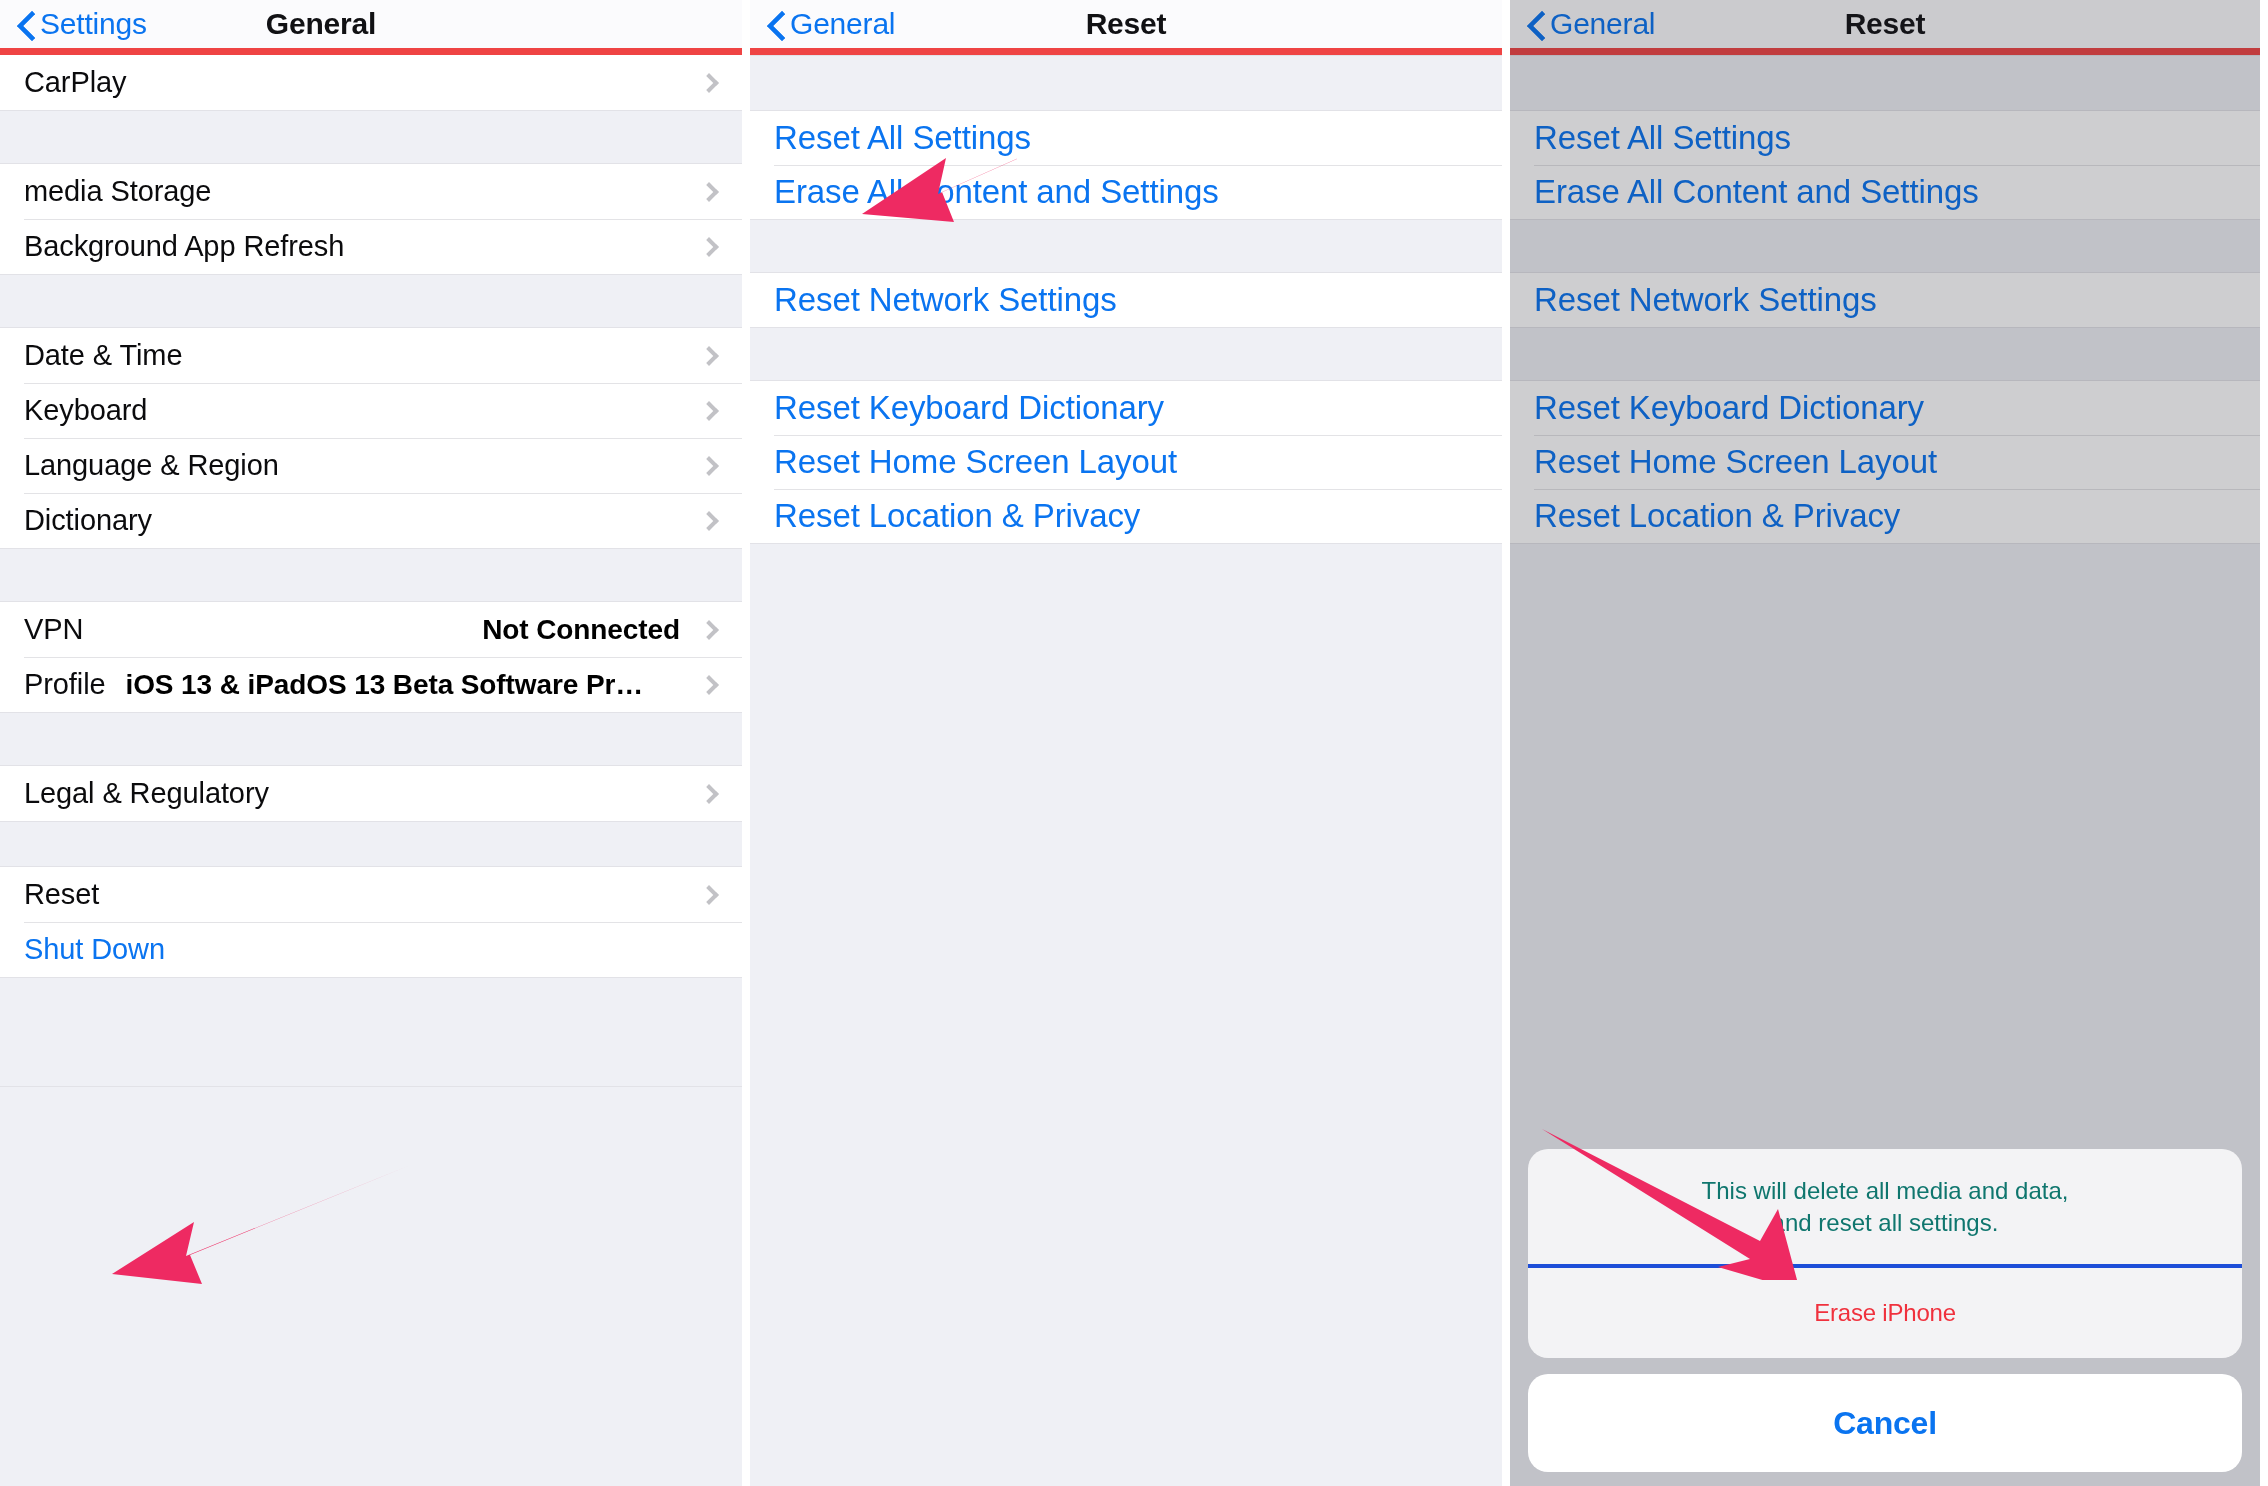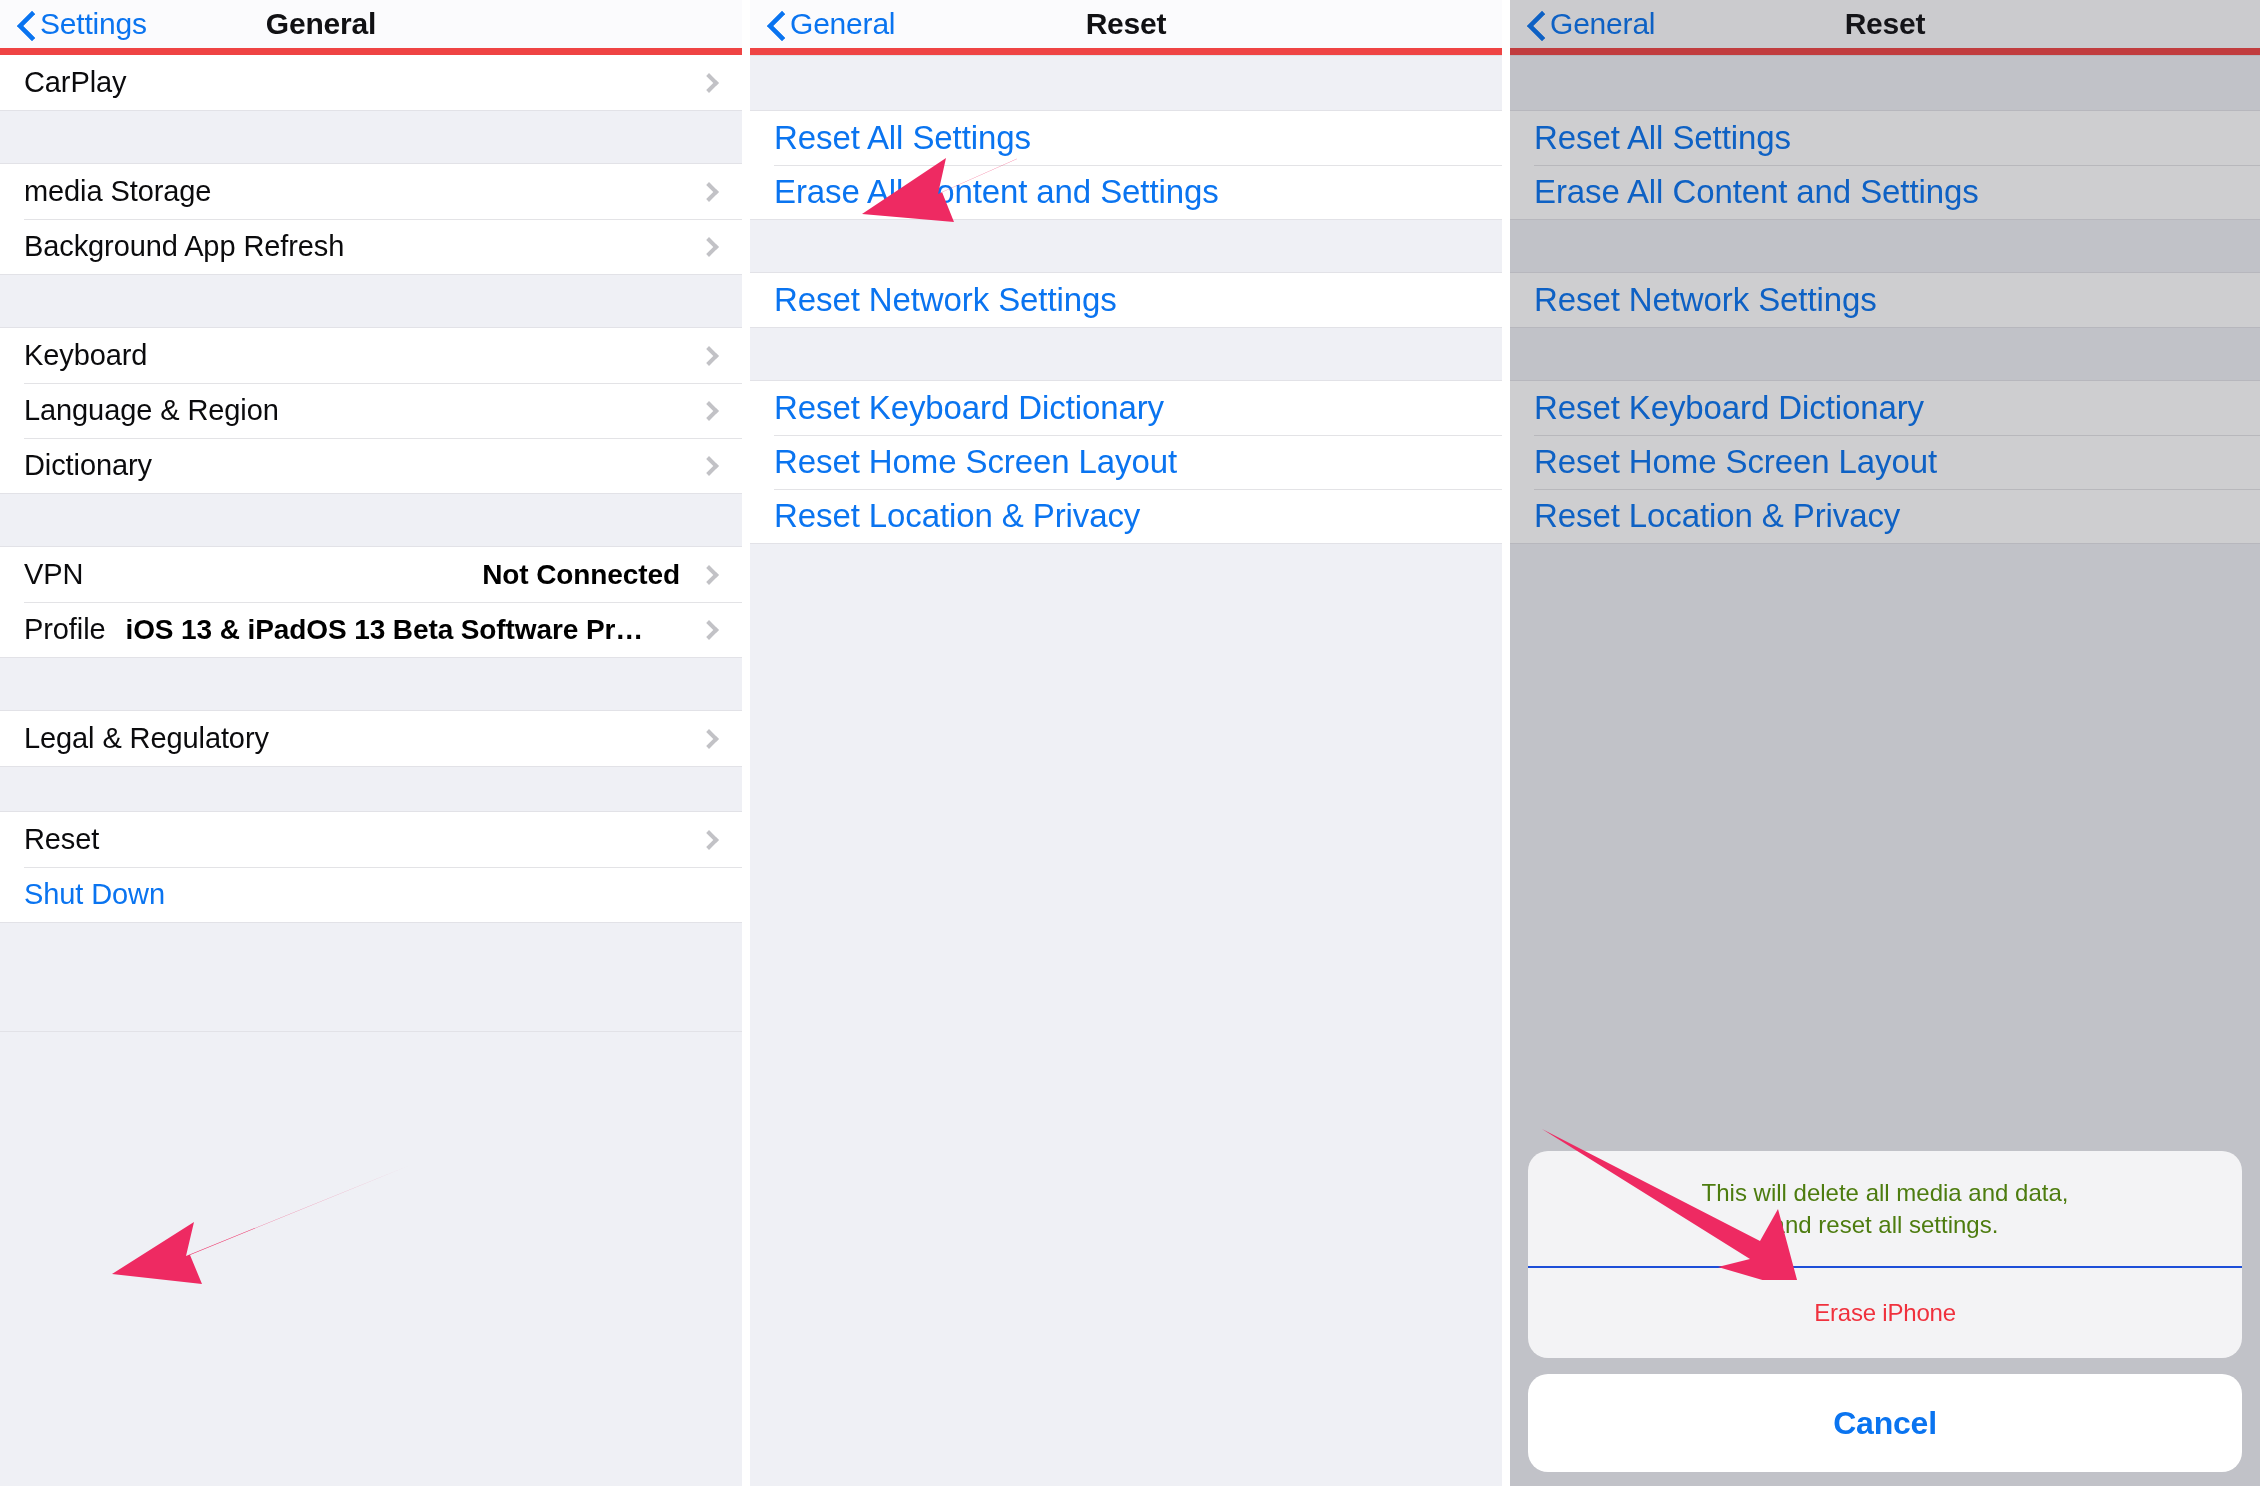--- a/index.html
+++ b/index.html
@@ -143,24 +143,24 @@
   }
   .sheet-card {
     background: rgba(247,247,249,0.92);
     border-radius: 20px;
     overflow: hidden;
     margin-bottom: 16px;
   }
   .sheet-msg {
     padding: 26px 30px 24px 30px;
     text-align: center;
-    color: #4d7c0f;
+    color: #0f766e;
     font-size: 24px;
     line-height: 1.36;
-    border-bottom: 2px solid #1d4ed8;
+    border-bottom: 4px solid #1d4ed8;
   }
   .sheet-action {
     height: 90px;
     display: flex;
     align-items: center;
     justify-content: center;
     font-size: 24px;
     color: #f0313d;
     letter-spacing: -0.2px;
   }
@@ -219,20 +219,25 @@
           <span class="label">Background App Refresh</span>
           <span class="spacer"></span>
           <span class="chev"></span>
         </div>
       </div>
 
       <div class="gap"></div>
 
       <div class="group">
         <div class="row">
+          <span class="label">Date &amp; Time</span>
+          <span class="spacer"></span>
+          <span class="chev"></span>
+        </div>
+        <div class="row">
           <span class="label">Keyboard</span>
           <span class="spacer"></span>
           <span class="chev"></span>
         </div>
         <div class="row">
           <span class="label">Language &amp; Region</span>
           <span class="spacer"></span>
           <span class="chev"></span>
         </div>
         <div class="row">

